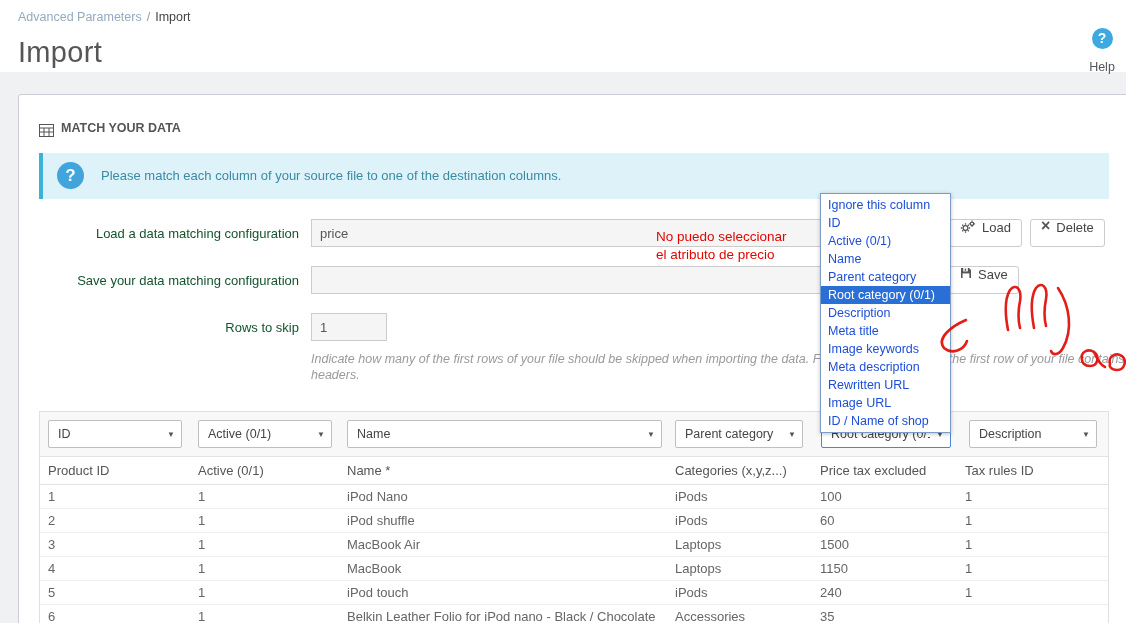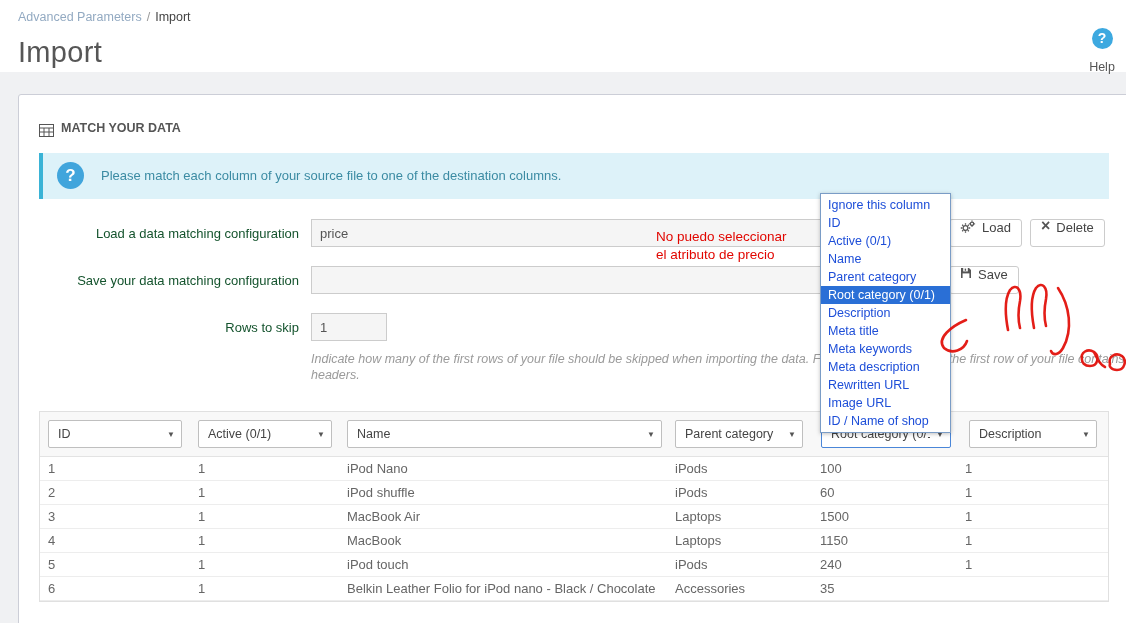--- a/index.html
+++ b/index.html
@@ -172,20 +172,28 @@
     <table class="preview">
       <colgroup>
         <col style="width:150px">
           <col style="width:149px">
           <col style="width:328px">
         <col style="width:145px">
           <col style="width:145px">
           <col>
       </colgroup>
       <tbody>
+          <tr>
+        <th>Product ID</th>
+        <th>Active (0/1)</th>
+        <th>Name *</th>
+        <th>Categories (x,y,z...)</th>
+        <th>Price tax excluded</th>
+        <th>Tax rules ID</th>
+      </tr>
       <tr>
         <td>1</td>
         <td>1</td>
         <td>iPod Nano</td>
         <td>iPods</td>
         <td>100</td>
         <td>1</td>
       </tr>
       <tr>
         <td>2</td>
@@ -234,21 +242,21 @@
 
 <div class="dropdown">
   <div class="dd-item">Ignore this column</div>
   <div class="dd-item">ID</div>
   <div class="dd-item">Active (0/1)</div>
   <div class="dd-item">Name</div>
   <div class="dd-item">Parent category</div>
   <div class="dd-item selected" style="background: rgb(42, 111, 214);">Root category (0/1)</div>
   <div class="dd-item">Description</div>
   <div class="dd-item">Meta title</div>
-  <div class="dd-item">Meta keywords</div>
+  <div class="dd-item">Image keywords</div>
   <div class="dd-item">Meta description</div>
   <div class="dd-item">Rewritten URL</div>
   <div class="dd-item">Image URL</div>
   <div class="dd-item">ID / Name of shop</div>
 </div>
 
 <div class="annotation-note annotation-red" style="color: rgb(225, 6, 0);">
   <div>No puedo seleccionar</div>
   <div>el atributo de precio</div>
 </div>

